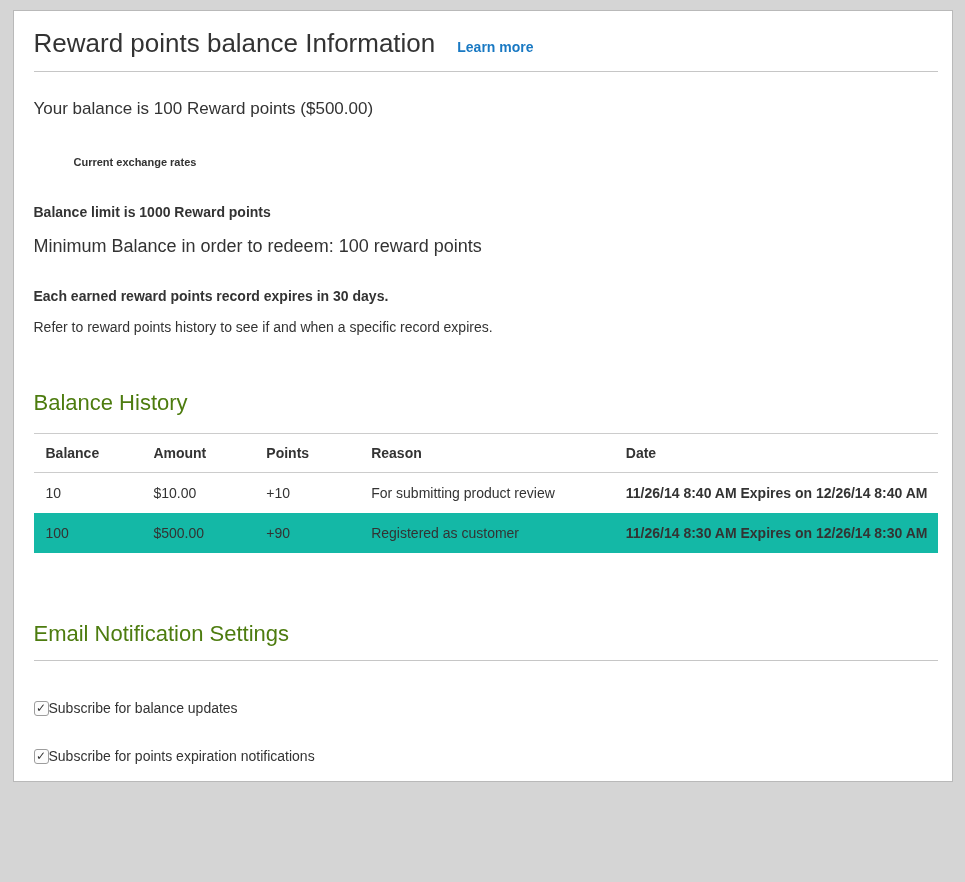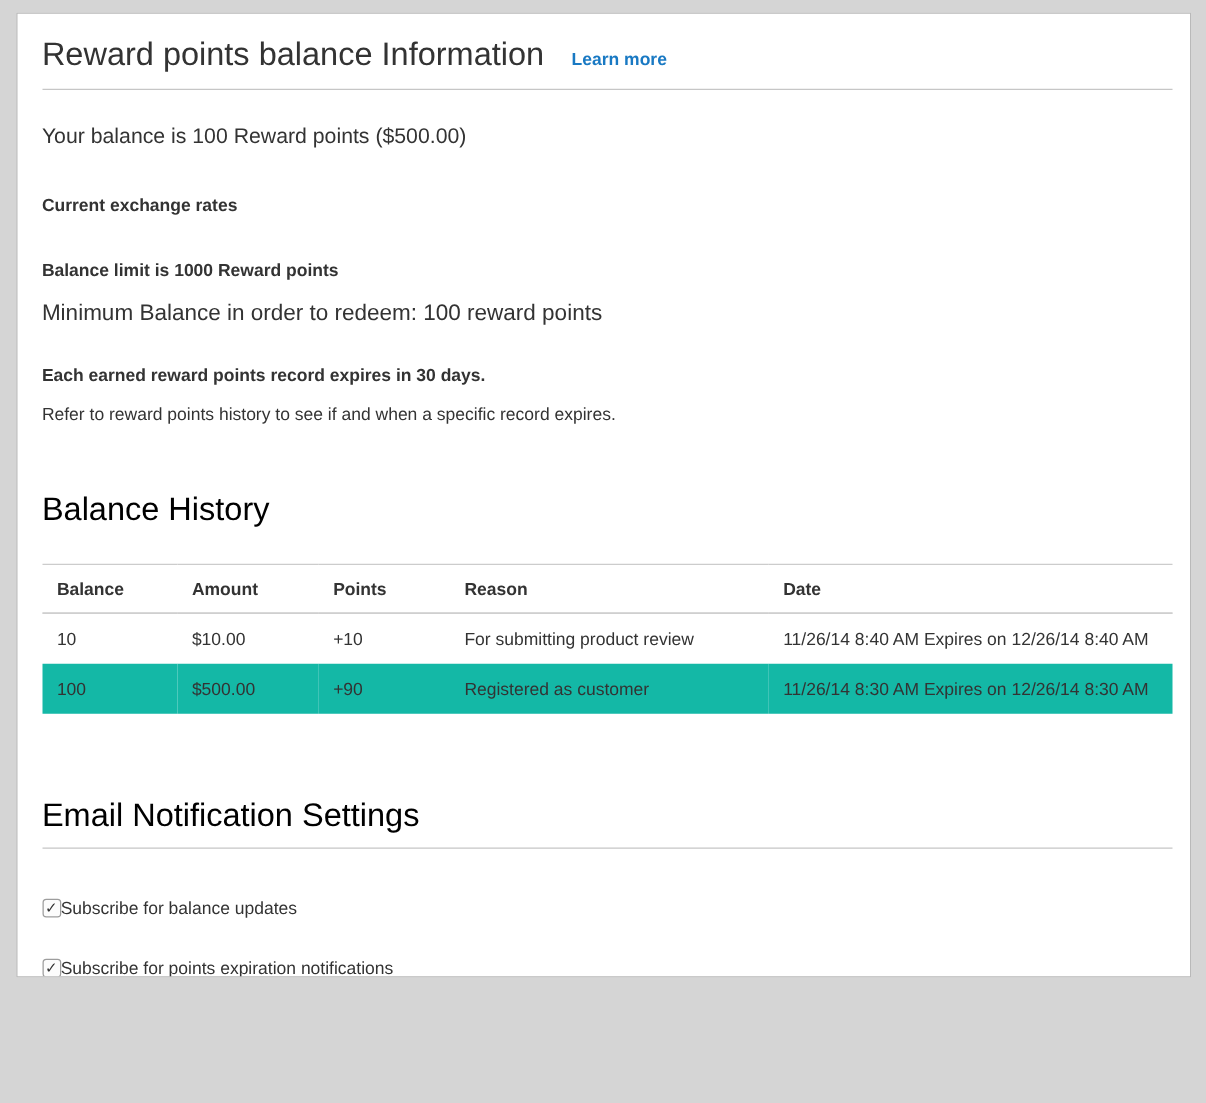--- a/index.html
+++ b/index.html
@@ -44,22 +44,23 @@
     margin-top: 12px;
   }
   
   .balance-summary {
     margin-top: 27px;
     font-size: 17px;
     line-height: 20px;
   }
   .exchange-heading {
     margin-top: 37px;
-    font-size: 14px;
-    font-weight: 700;
+    font-size: 11px;
+    font-weight: 700;
+    margin-left: 40px;
   }
   .exchange-rates {
     margin-top: 13px;
     font-size: 14px;
     line-height: 19px;
   }
   .b { font-weight: 700; }
   .limit-bold {
     margin-top: 36px;
     font-size: 14px;
@@ -73,28 +74,28 @@
     margin-top: 31px;
     font-size: 14px;
     font-weight: 700;
   }
   .expiry-note {
     margin-top: 15px;
     font-size: 14px;
   }
   
   h2.section-heading {
-    font-size: 26px;
+    font-size: 22px;
     font-weight: 300;
     line-height: 30px;
-    color: #000000;
+    color: #4d7c0f;
   }
   .history-heading { margin-top: 53px; }
   table.history {
-    margin-top: 29px;
+    margin-top: 15px;
     width: 100%;
     border-collapse: collapse;
     font-size: 14px;
   }
   table.history th {
     text-align: left;
     font-weight: 700;
     padding: 11px 10px 11px 12px;
     border-top: 1px solid #cccccc;
     border-bottom: 1px solid #cccccc;
@@ -102,21 +103,21 @@
   }
   table.history td {
     padding: 12px 10px 12px 12px;
     vertical-align: top;
   }
   table.history tr.striped { background: #14b8a6; }
   .col-balance { width: 108px; }
   .col-amount  { width: 113px; }
   .col-points  { width: 105px; }
   .col-reason  { width: 255px; }
-  td.date-cell, th.date-cell { white-space: nowrap; }
+  td.date-cell, th.date-cell { white-space: nowrap; font-weight: bold; }
   
   .email-heading { margin-top: 66px; }
   .settings-divider { margin-top: 11px; }
   .checkbox-row {
     display: flex;
     align-items: center;
     gap: 0;
     font-size: 14px;
   }
   .checkbox-row.first { margin-top: 39px; }

